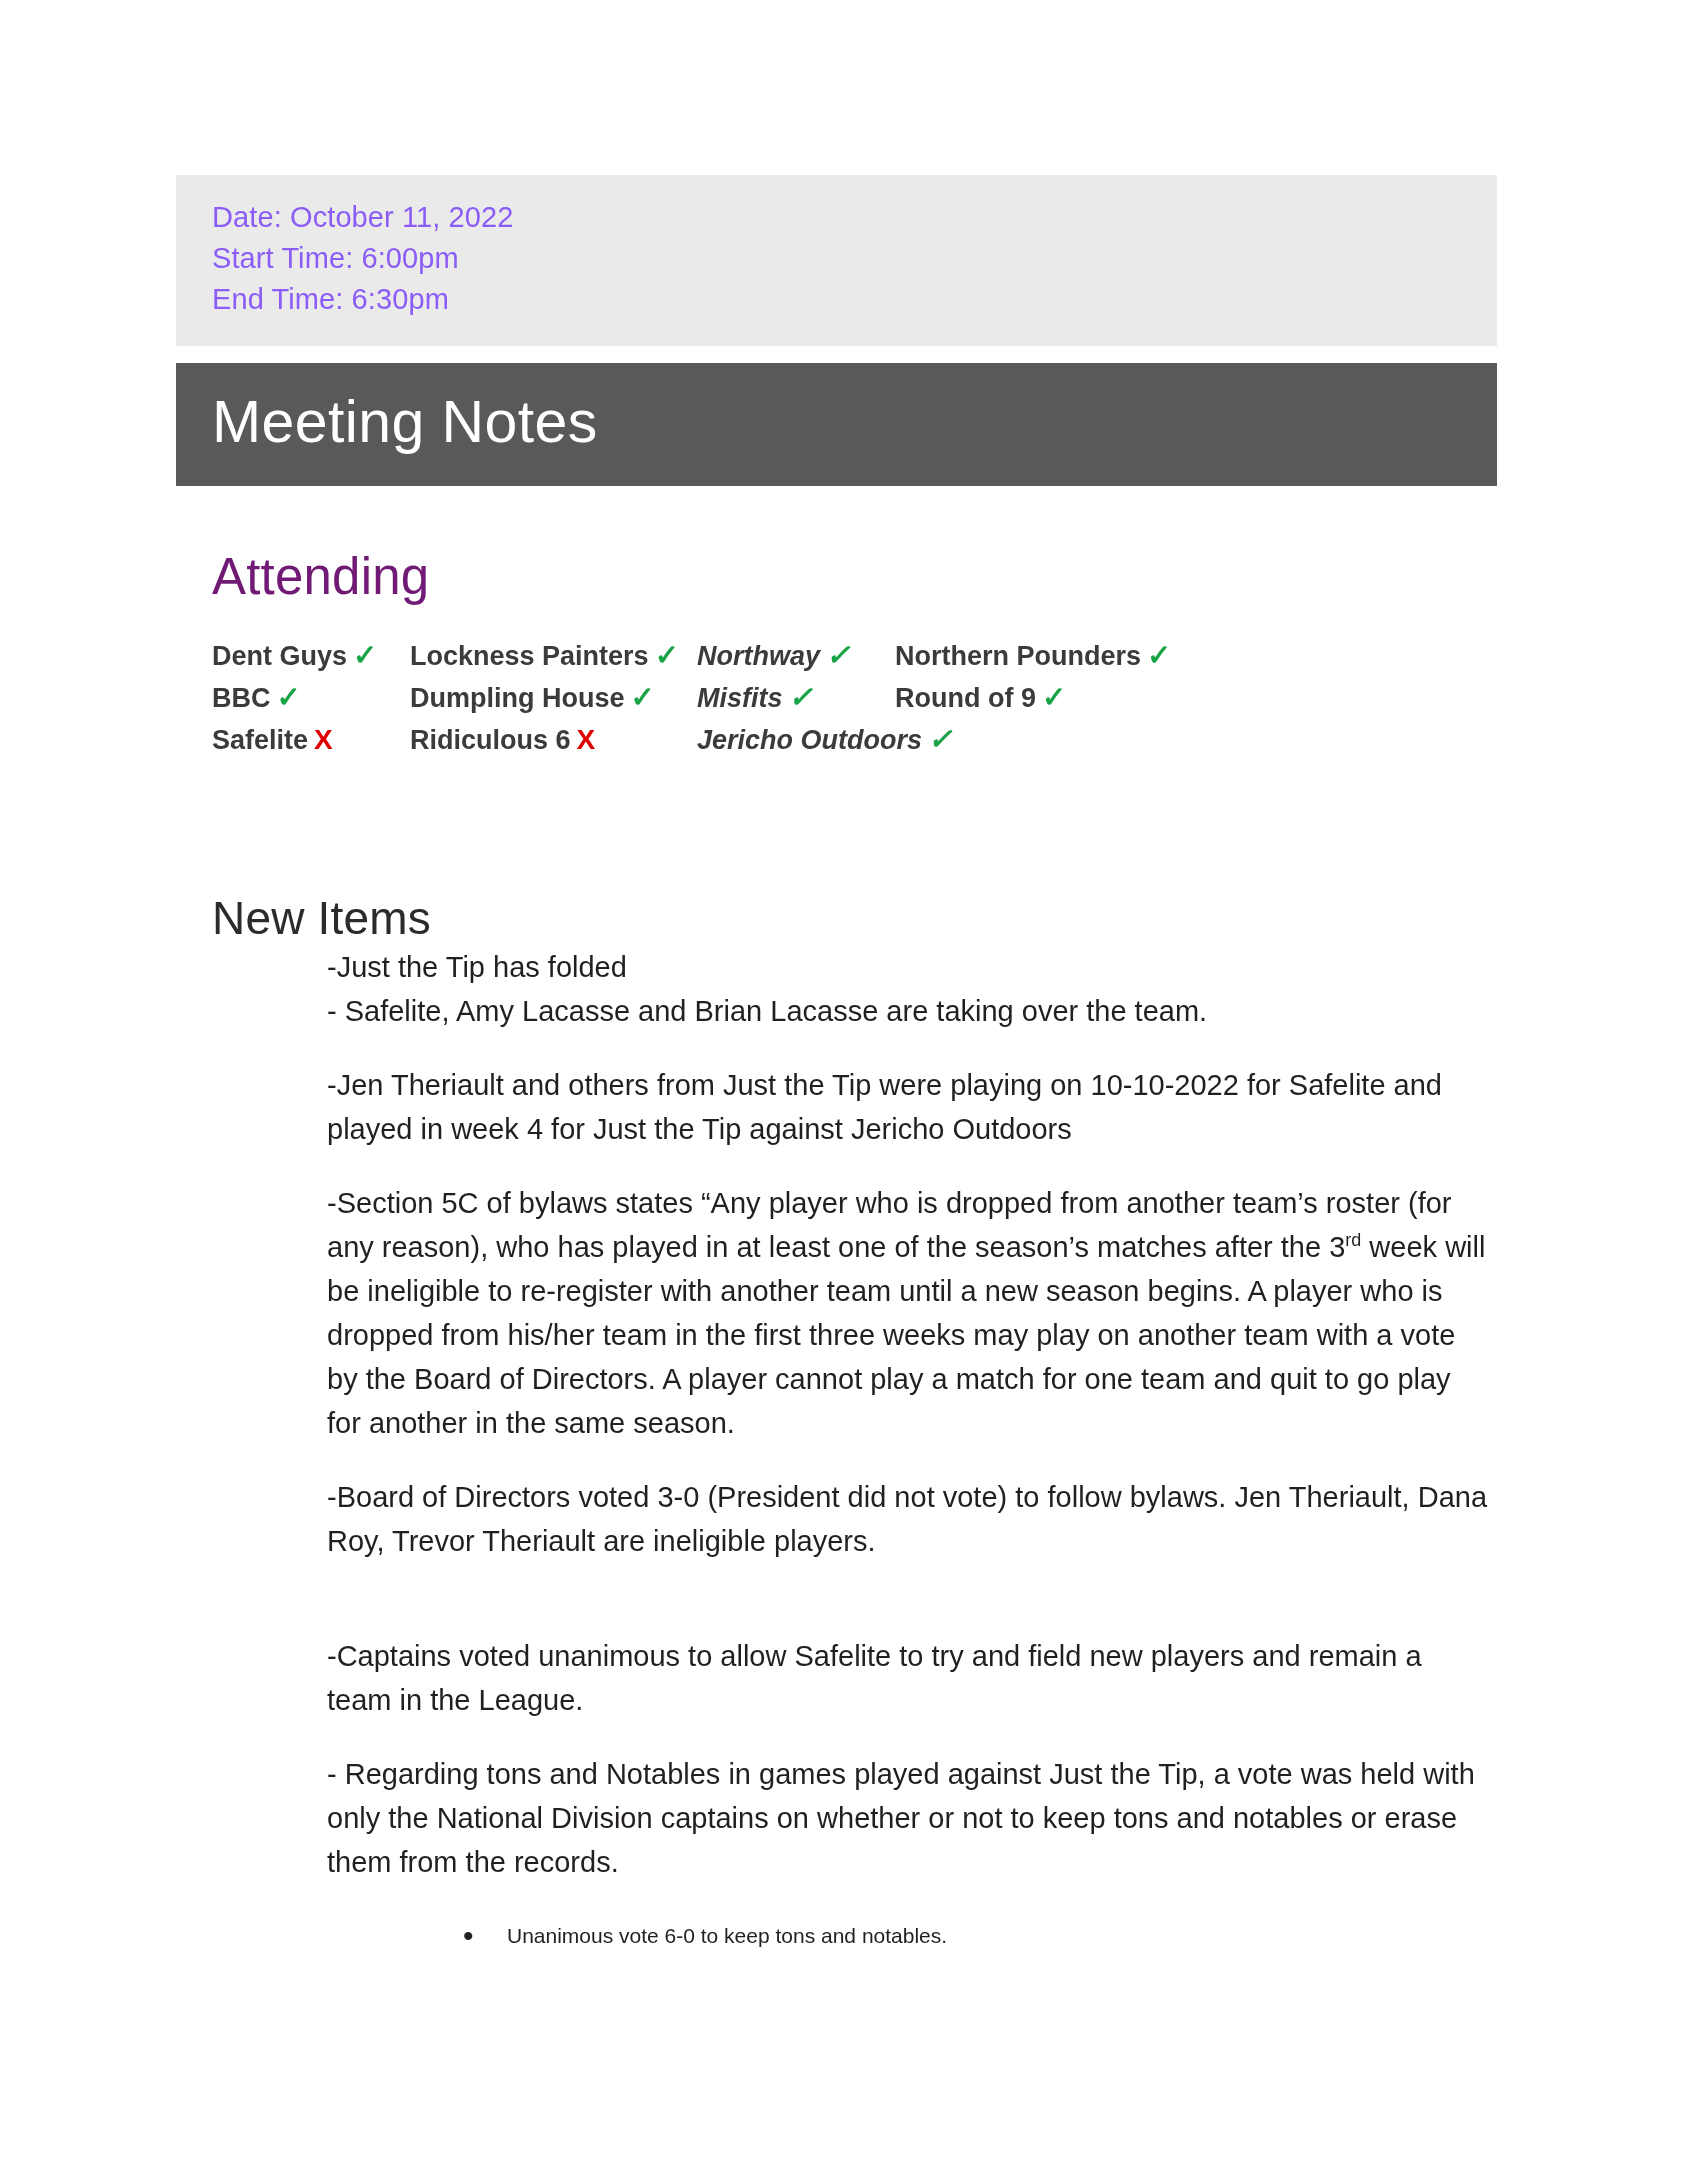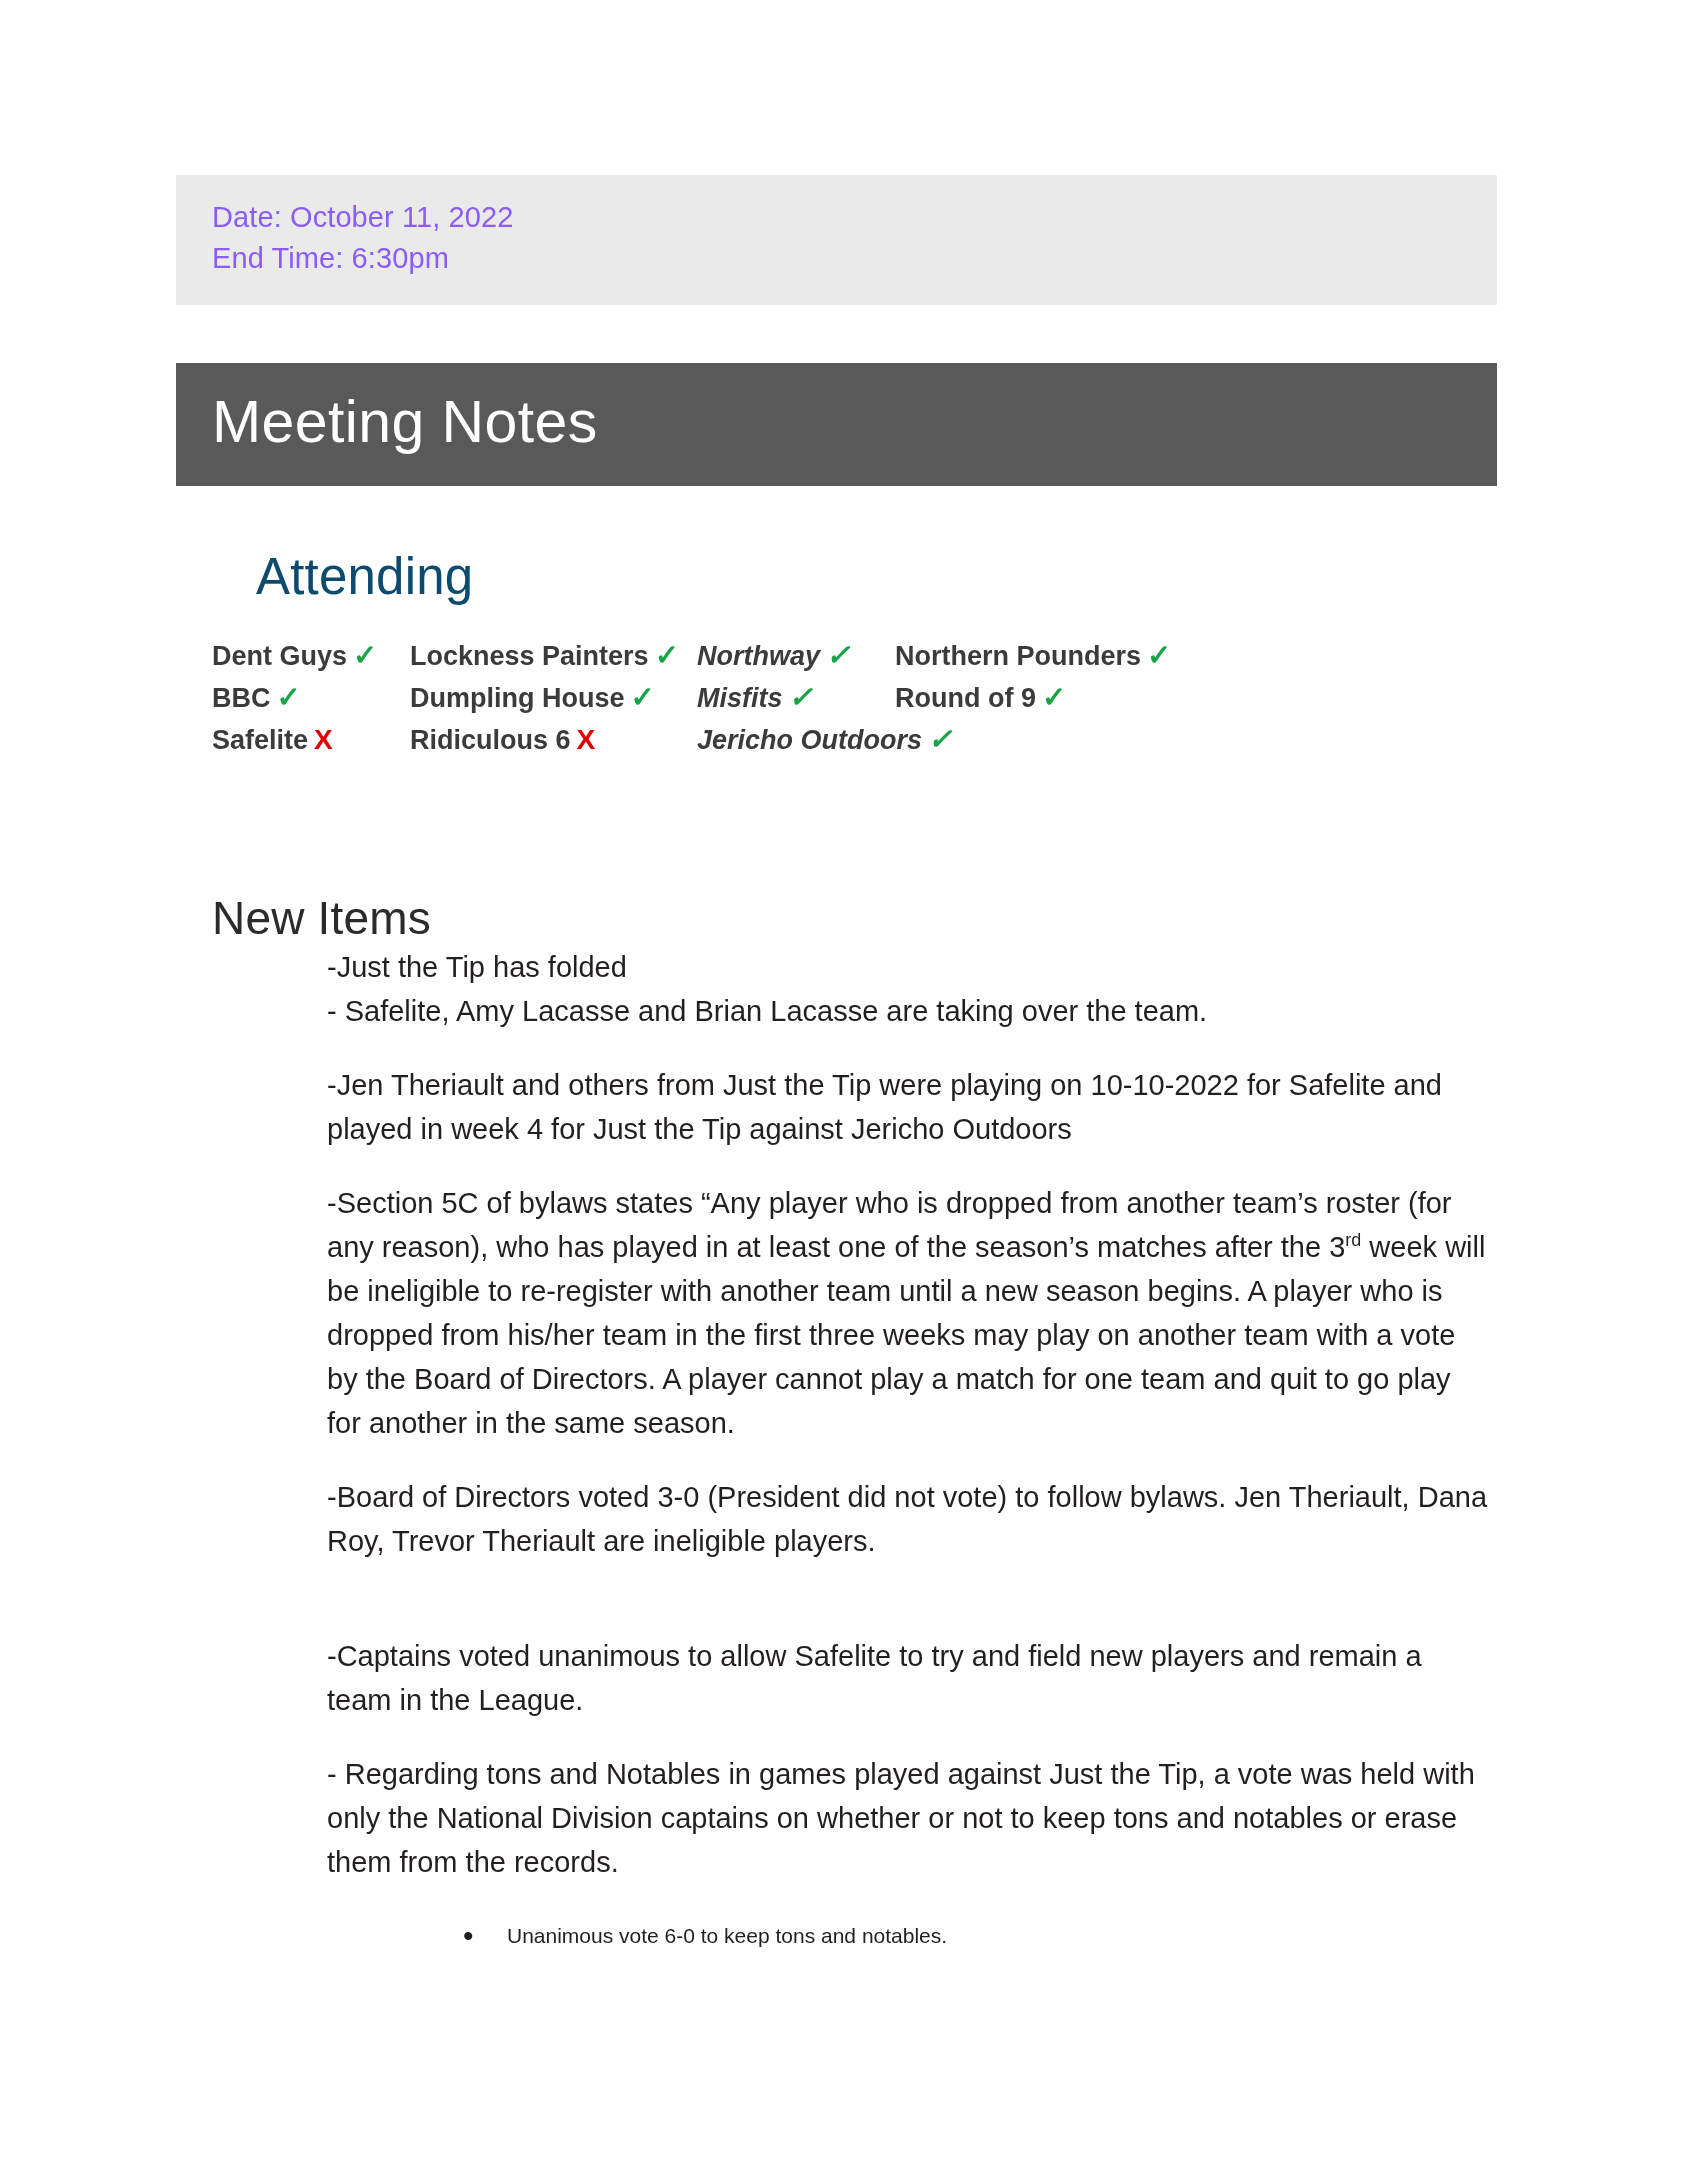--- a/index.html
+++ b/index.html
@@ -68,23 +68,22 @@
 
   
   .h1-attending {
     position: absolute;
     left: 212px;
     top: 547px;
     font-family: "Liberation Sans", sans-serif;
     font-weight: 400;
     font-size: 51px;
     line-height: 59px;
-    color: #0c4a6e;
+    color: #701a75;
     letter-spacing: 0.2px;
-    margin-left: 44px;
   }
 
   
   .team-grid {
     position: absolute;
     left: 212px;
     top: 634px;
     width: 1277px;
   }
   .team-row {
@@ -182,20 +181,21 @@
     color: #231f20;
   }
 </style>
 </head>
 <body>
 
 <div class="page">
 
   <div class="meta-block">
     <div class="meta-line">Date: October 11, 2022</div>
+    <div class="meta-line">Start Time: 6:00pm</div>
     <div class="meta-line">End Time: 6:30pm</div>
   </div>
 
   <div class="title-bar">
     <div class="title-bar-text">Meeting Notes</div>
   </div>
 
   <div class="h1-attending">Attending</div>
 
   <div class="team-grid">

